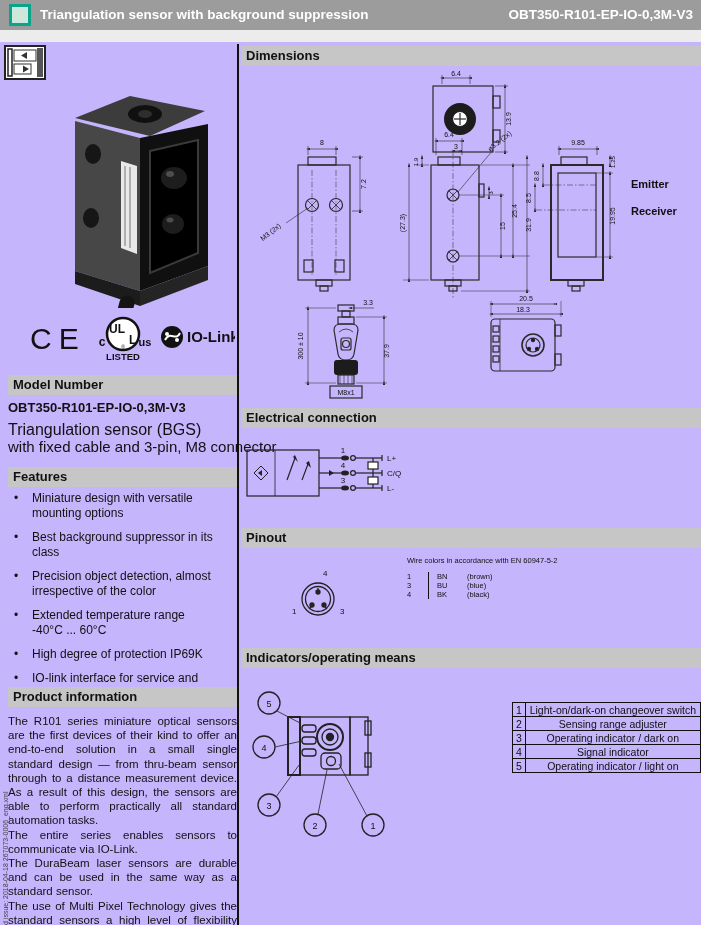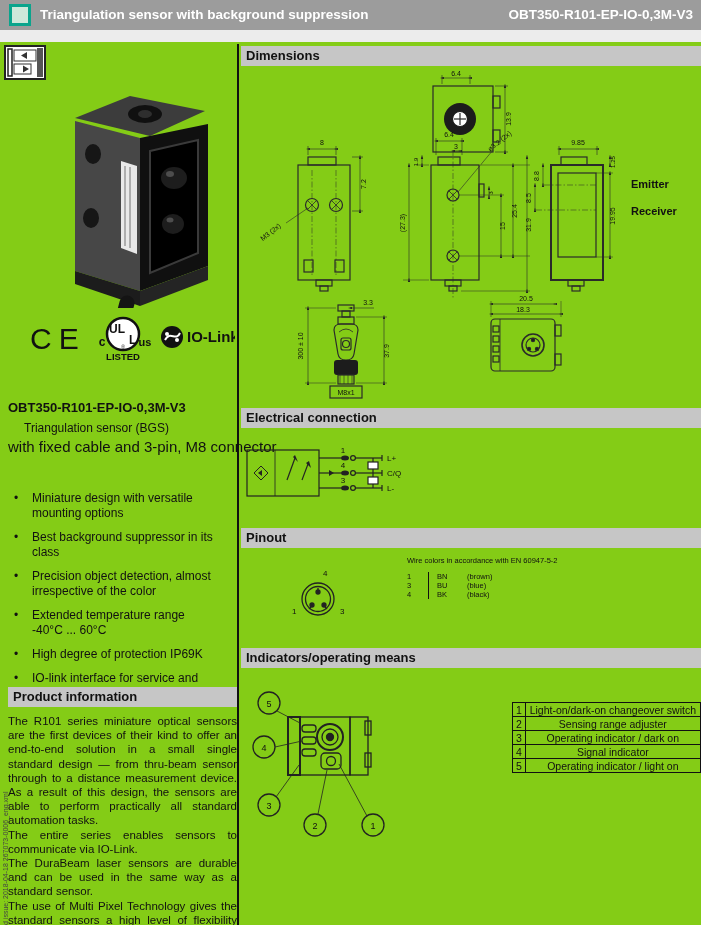--- a/index.html
+++ b/index.html
@@ -1,29 +1,29 @@
 <!DOCTYPE html>
 <html><head>
 <meta charset="utf-8">
 <style>
   html,body { margin:0; padding:0; }
   body { font-family:"Liberation Sans", sans-serif; }
-  .page { position:relative; width:701px; height:925px; background:#84cc16; overflow:hidden; }
+  .page { position:relative; width:701px; height:925px; background:#c4b5fd; overflow:hidden; }
   .topbar { position:absolute; left:0; top:0; width:701px; height:30px; background:#9c9c9c; }
   .topbar .sq { position:absolute; left:9px; top:4px; width:16px; height:16px; background:#cde8da; border:3px solid #0aa48c; }
   .topbar .title { position:absolute; left:40px; top:7px; color:#fff; font-weight:bold; font-size:13.5px; }
   .topbar .model { position:absolute; right:8px; top:7px; color:#fff; font-weight:bold; font-size:13.5px; }
   .substrip { position:absolute; left:0; top:30px; width:701px; height:12px; background:#ececec; }
   .divider { position:absolute; left:237px; top:44px; width:2px; height:881px; background:#111; }
   .bar { position:absolute; left:241px; width:543px; height:20px; background:#c6c6c6; color:#111;
          font-weight:bold; font-size:13px; line-height:20px; padding-left:5px; box-sizing:border-box; }
   .lbar { left:8px; width:229px; }
   .abs { position:absolute; }
   .mn-model { left:8px; top:400px; font-size:13px; font-weight:bold; color:#111; }
-  .mn-type { left:8px; top:421px; font-size:12px; color:#111;margin-left:16px; }
+  .mn-type { left:8px; top:421px; font-size:16px; color:#111; }
   .mn-cable { left:8px; top:438px; font-size:15px; color:#111; }
   .features { left:8px; top:491px; width:229px; margin:0; padding:0; list-style:none; }
   .features li { position:relative; padding-left:24px; margin-bottom:9px; font-size:12px; line-height:15px;
                  color:#111; white-space:pre-line; }
   .features li::before { content:"\2022"; position:absolute; left:6px; top:0; }
   .prodinfo { left:8px; top:714px; width:229px; }
   .prodinfo p { margin:0; font-size:11.5px; line-height:14.2px; text-align:justify; color:#111; }
   .footnote { position:absolute; left:2px; top:925px; transform:rotate(-90deg); transform-origin:0 0;
               font-size:7px; color:#444; white-space:nowrap; }
   table.ind { position:absolute; left:512px; top:702px; border-collapse:collapse; }
@@ -96,24 +96,26 @@
     <text x="31" y="44" font-size="9.5" font-weight="bold" text-anchor="middle">LISTED</text>
   </svg>
   <svg class="abs" style="left:160px;top:324px;" width="75" height="26" viewBox="0 0 75 26">
     <circle cx="12" cy="13" r="11" fill="#111"></circle>
     <path d="M5,16 C10,6 16,18 20,9" fill="none" stroke="#fff" stroke-width="2"></path>
     <circle cx="7" cy="10" r="2" fill="#fff"></circle>
     <circle cx="17" cy="16" r="2" fill="#fff"></circle>
     <text x="27" y="18" font-size="15" font-weight="bold">IO-Link</text>
   </svg>
 
+  <div class="bar lbar" style="top:375px;">Model Number</div>
   <div class="abs mn-model">OBT350-R101-EP-IO-0,3M-V3</div>
   <div class="abs mn-type">Triangulation sensor (BGS)</div>
   <div class="abs mn-cable">with fixed cable and 3-pin, M8 connector</div>
 
+  <div class="bar lbar" style="top:467px;">Features</div>
   <ul class="abs features">
     <li>Miniature design with versatile mounting options</li>
     <li>Best background suppressor in its class</li>
     <li>Precision object detection, almost irrespective of the color</li>
     <li>Extended temperature range
 -40°C ... 60°C</li>
     <li>High degree of protection IP69K</li>
     <li>IO-link interface for service and process data</li>
   </ul>
 

